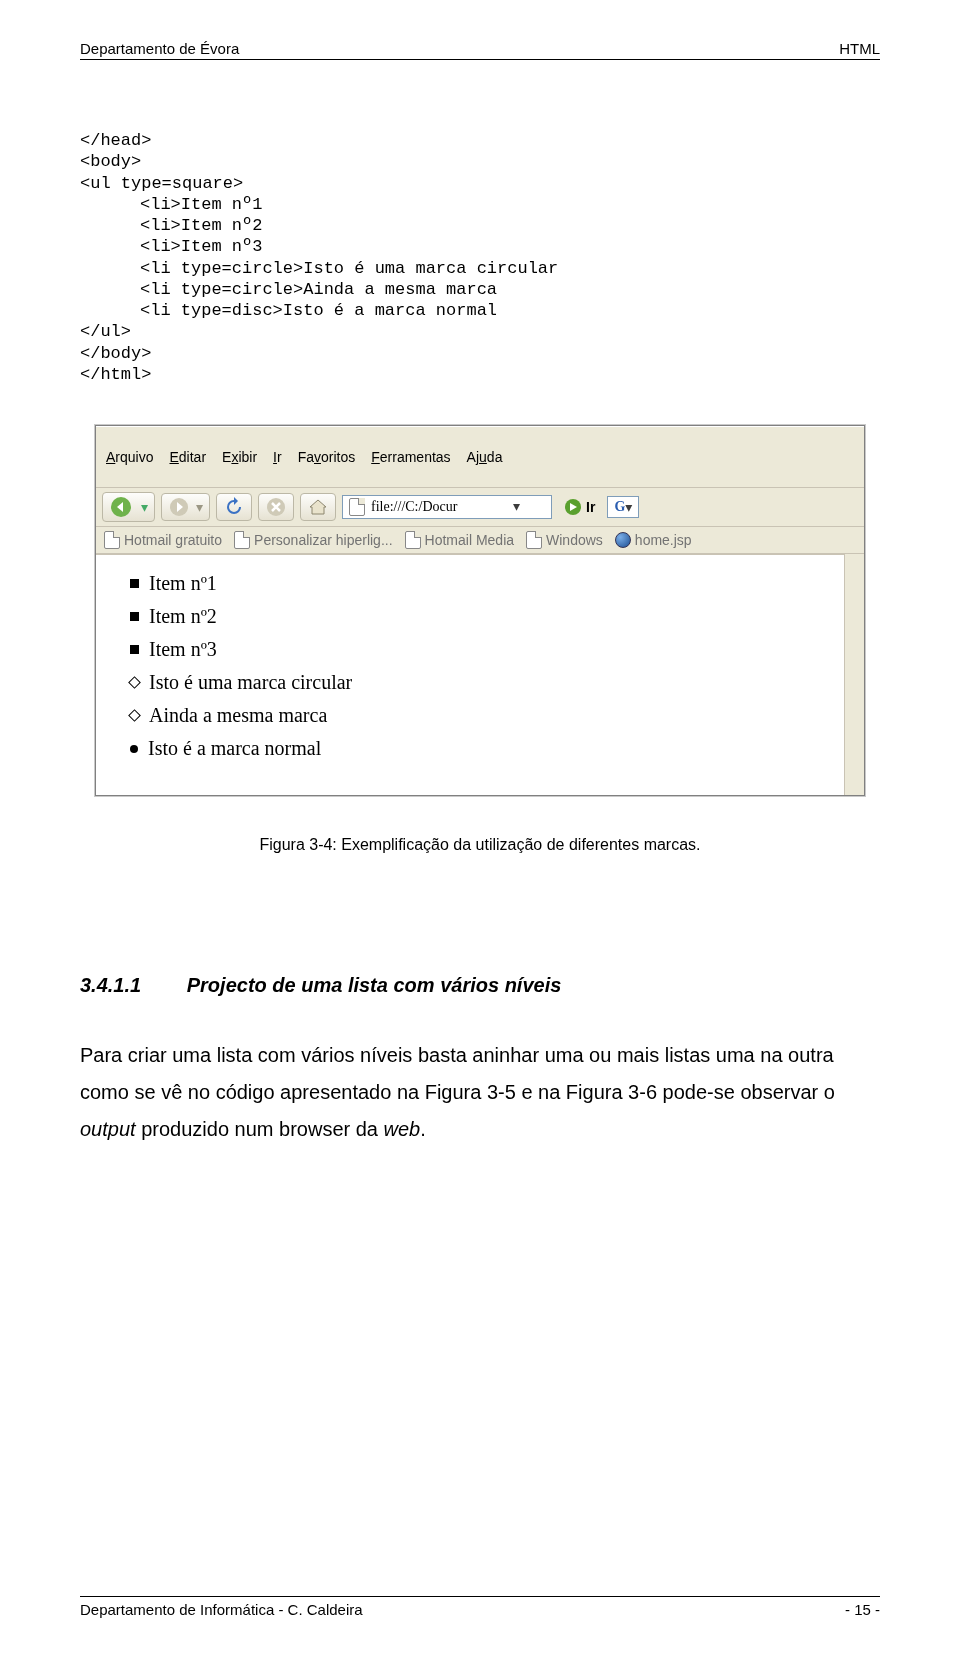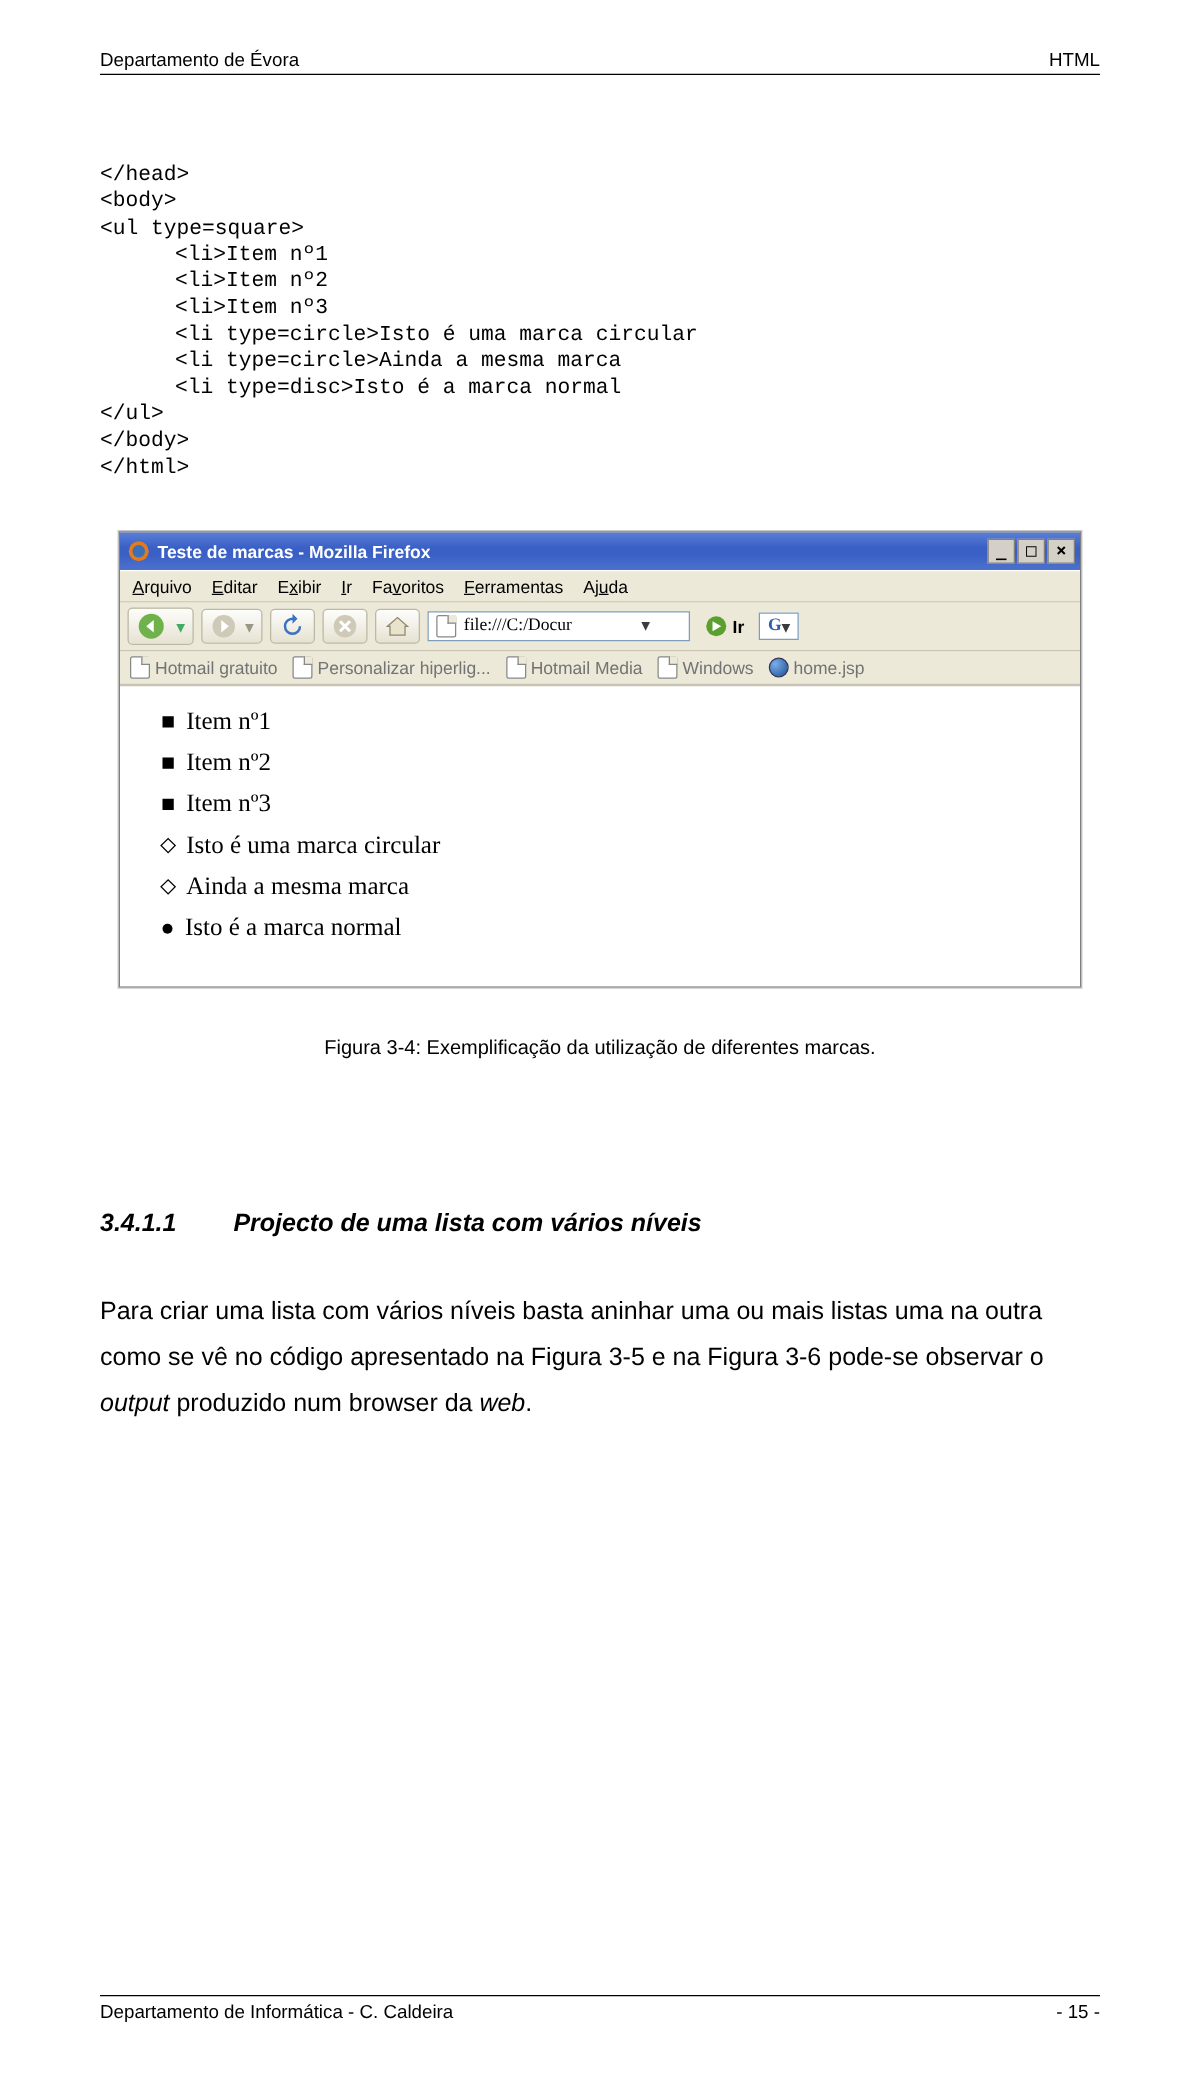--- a/index.html
+++ b/index.html
@@ -59,21 +59,21 @@
   .win-btn {
     width: 22px; height: 20px;
     background: #d4d0c8;
     border: 1px solid #808080;
     display: flex; align-items: center; justify-content: center;
     font-family: monospace; font-size: 14px; font-weight: bold; color:#000;
   }
   .menubar {
     display: flex;
     gap: 16px;
-    padding: 4px 10px;
+    padding: 22px 10px;
     background: #ece9d8;
     border-top: 1px solid #fff;
     border-bottom: 1px solid #c9c3b4;
     font-size: 14px;
   }
   .menubar span u { text-decoration: underline; }
   .toolbar {
     display: flex;
     align-items: center;
     gap: 6px;
@@ -108,21 +108,21 @@
     font-family:"Times New Roman", serif;
     font-size:20px;
     line-height:1.65;
   }
   .content-area ul { margin:0; padding:0; list-style:none; }
   .content-area li { display:flex; align-items:center; gap:10px; }
   .mk-sq { width:9px; height:9px; background:#000; display:inline-block; }
   .mk-diamond { width:9px; height:9px; transform:rotate(45deg); border:1px solid #000; display:inline-block; }
   .mk-dot { width:8px; height:8px; border-radius:50%; background:#000; display:inline-block; }
   .scrollbar { width:20px; background:#ece9d8; border-left:1px solid #c9c3b4;}
-  .browser-body { display:flex;flex-direction:column; }
+  .browser-body { display:flex; }
   .browser-body .content-area { flex:1; }
 
   .caption { text-align:center; font-size:16px; margin: 10px 0 120px; }
 
   .section-title { font-size:20px; margin-bottom:40px; }
   .section-title .num { font-style:italic; font-weight:bold; margin-right:40px; }
   .section-title .ttl { font-style:italic; font-weight:bold; }
 
   .body-text { font-size:20px; line-height:1.85; margin-bottom:40px; }
   .body-text i { font-style:italic; }
@@ -151,32 +151,20 @@
 <span class="indent"></span><span>&lt;li&gt;Item nº2</span>
 <span class="indent"></span><span>&lt;li&gt;Item nº3</span>
 <span class="indent"></span><span>&lt;li type=circle&gt;Isto é uma marca circular</span>
 <span class="indent"></span><span>&lt;li type=circle&gt;Ainda a mesma marca</span>
 <span class="indent"></span><span>&lt;li type=disc&gt;Isto é a marca normal</span>
 <span>&lt;/ul&gt;</span>
 <span>&lt;/body&gt;</span>
 <span>&lt;/html&gt;</span></div>
 
   <div class="browser">
-    <div class="titlebar">
-      <svg width="18" height="18" viewBox="0 0 18 18">
-          <circle cx="9" cy="9" r="8" fill="#e07b1f"></circle>
-          <circle cx="9" cy="9" r="5" fill="#3c6fb5"></circle>
-        </svg>
-      <span>Teste de marcas - Mozilla Firefox</span>
-      <div class="win-controls">
-        <div class="win-btn">_</div>
-        <div class="win-btn">□</div>
-        <div class="win-btn">×</div>
-      </div>
-    </div>
     <div class="menubar">
       <span><u>A</u><span></span>rquivo</span>
       <span><u>E</u>ditar</span>
       <span>E<u>x</u>ibir</span>
       <span><u>I</u>r</span>
       <span>Fa<u>v</u>oritos</span>
       <span><u>F</u>erramentas</span>
       <span>Aj<u>u</u>da</span>
     </div>
     <div class="toolbar">

